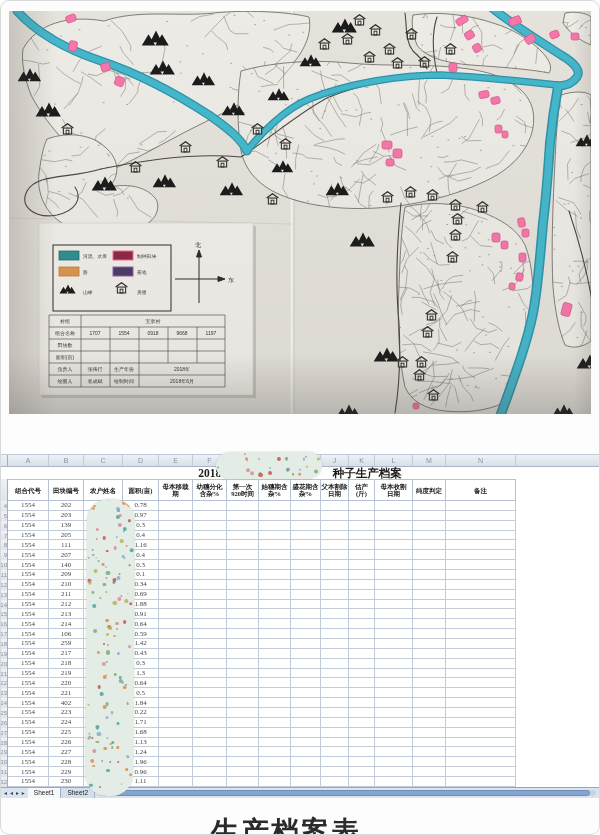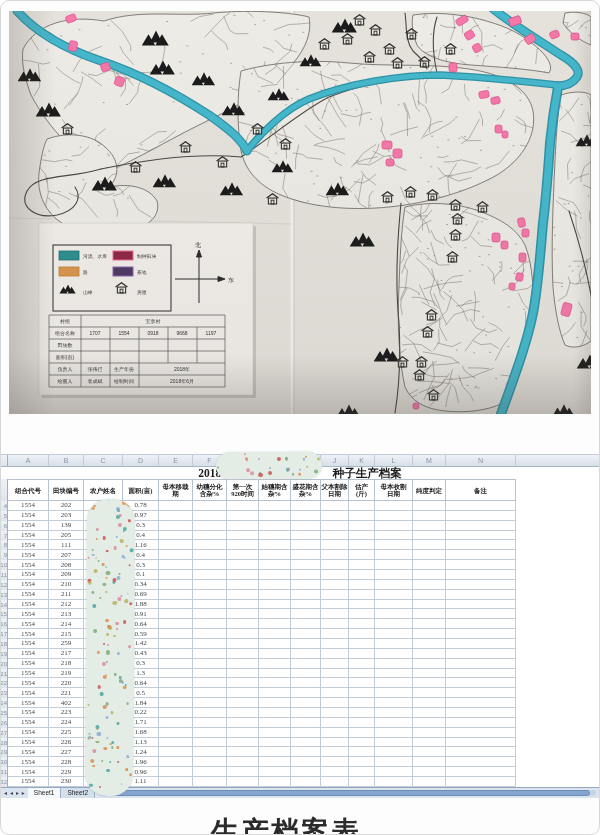--- a/index.html
+++ b/index.html
@@ -997,21 +997,21 @@
           <div class="dcell" style="width: 26px;"></div>
           <div class="dcell" style="width: 38px;"></div>
           <div class="dcell" style="width: 33px;"></div>
           <div class="dcell" style="width: 70px;"></div>
         </div>
         <div class="drow" style="height: 9.86207px;">
           <div class="strip">
             <span>10</span>
           </div>
           <div class="dcell" style="width: 41px;">1554</div>
-          <div class="dcell" style="width: 35px;">208</div>
+          <div class="dcell" style="width: 35px;">140</div>
           <div class="dcell" style="width: 39px;"></div>
           <div class="dcell" style="width: 36px;">0.3</div>
           <div class="dcell" style="width: 34px;"></div>
           <div class="dcell" style="width: 34px;"></div>
           <div class="dcell" style="width: 32px;"></div>
           <div class="dcell" style="width: 32px;"></div>
           <div class="dcell" style="width: 30px;"></div>
           <div class="dcell" style="width: 28px;"></div>
           <div class="dcell" style="width: 26px;"></div>
           <div class="dcell" style="width: 38px;"></div>
@@ -1130,21 +1130,21 @@
           <div class="dcell" style="width: 26px;"></div>
           <div class="dcell" style="width: 38px;"></div>
           <div class="dcell" style="width: 33px;"></div>
           <div class="dcell" style="width: 70px;"></div>
         </div>
         <div class="drow" style="height: 9.86207px;">
           <div class="strip">
             <span>17</span>
           </div>
           <div class="dcell" style="width: 41px;">1554</div>
-          <div class="dcell" style="width: 35px;">215</div>
+          <div class="dcell" style="width: 35px;">106</div>
           <div class="dcell" style="width: 39px;"></div>
           <div class="dcell" style="width: 36px;">0.59</div>
           <div class="dcell" style="width: 34px;"></div>
           <div class="dcell" style="width: 34px;"></div>
           <div class="dcell" style="width: 32px;"></div>
           <div class="dcell" style="width: 32px;"></div>
           <div class="dcell" style="width: 30px;"></div>
           <div class="dcell" style="width: 28px;"></div>
           <div class="dcell" style="width: 26px;"></div>
           <div class="dcell" style="width: 38px;"></div>

